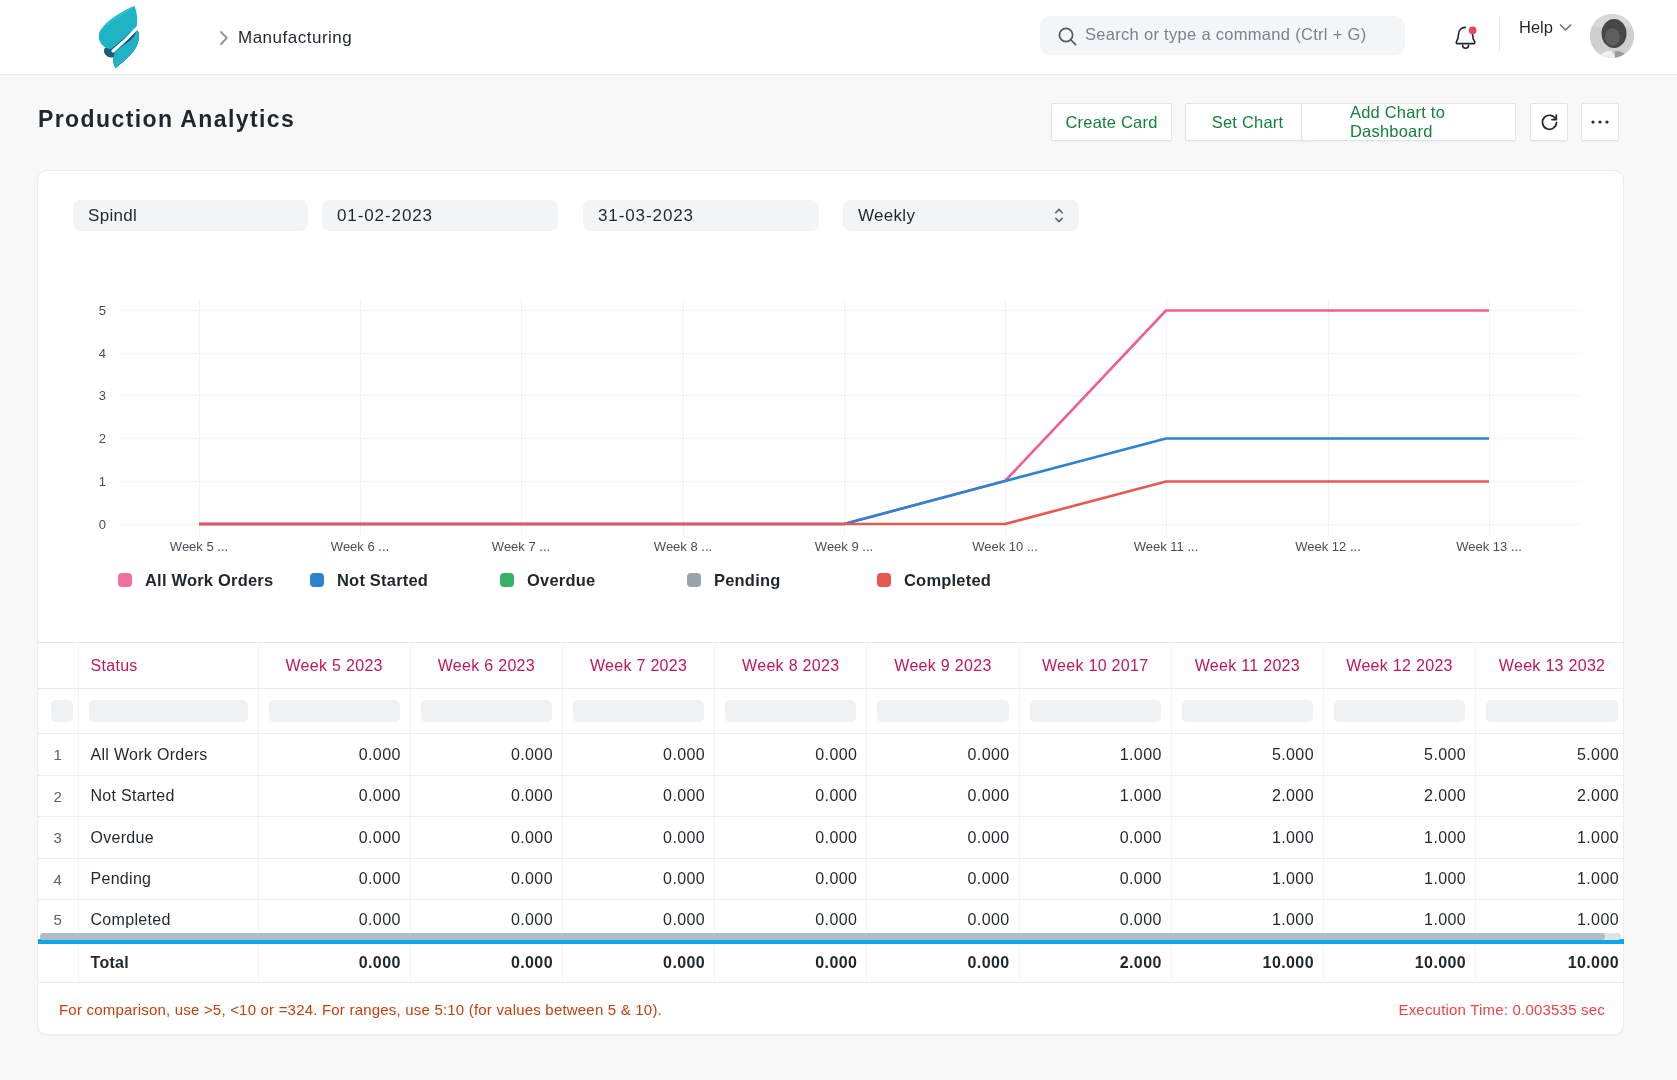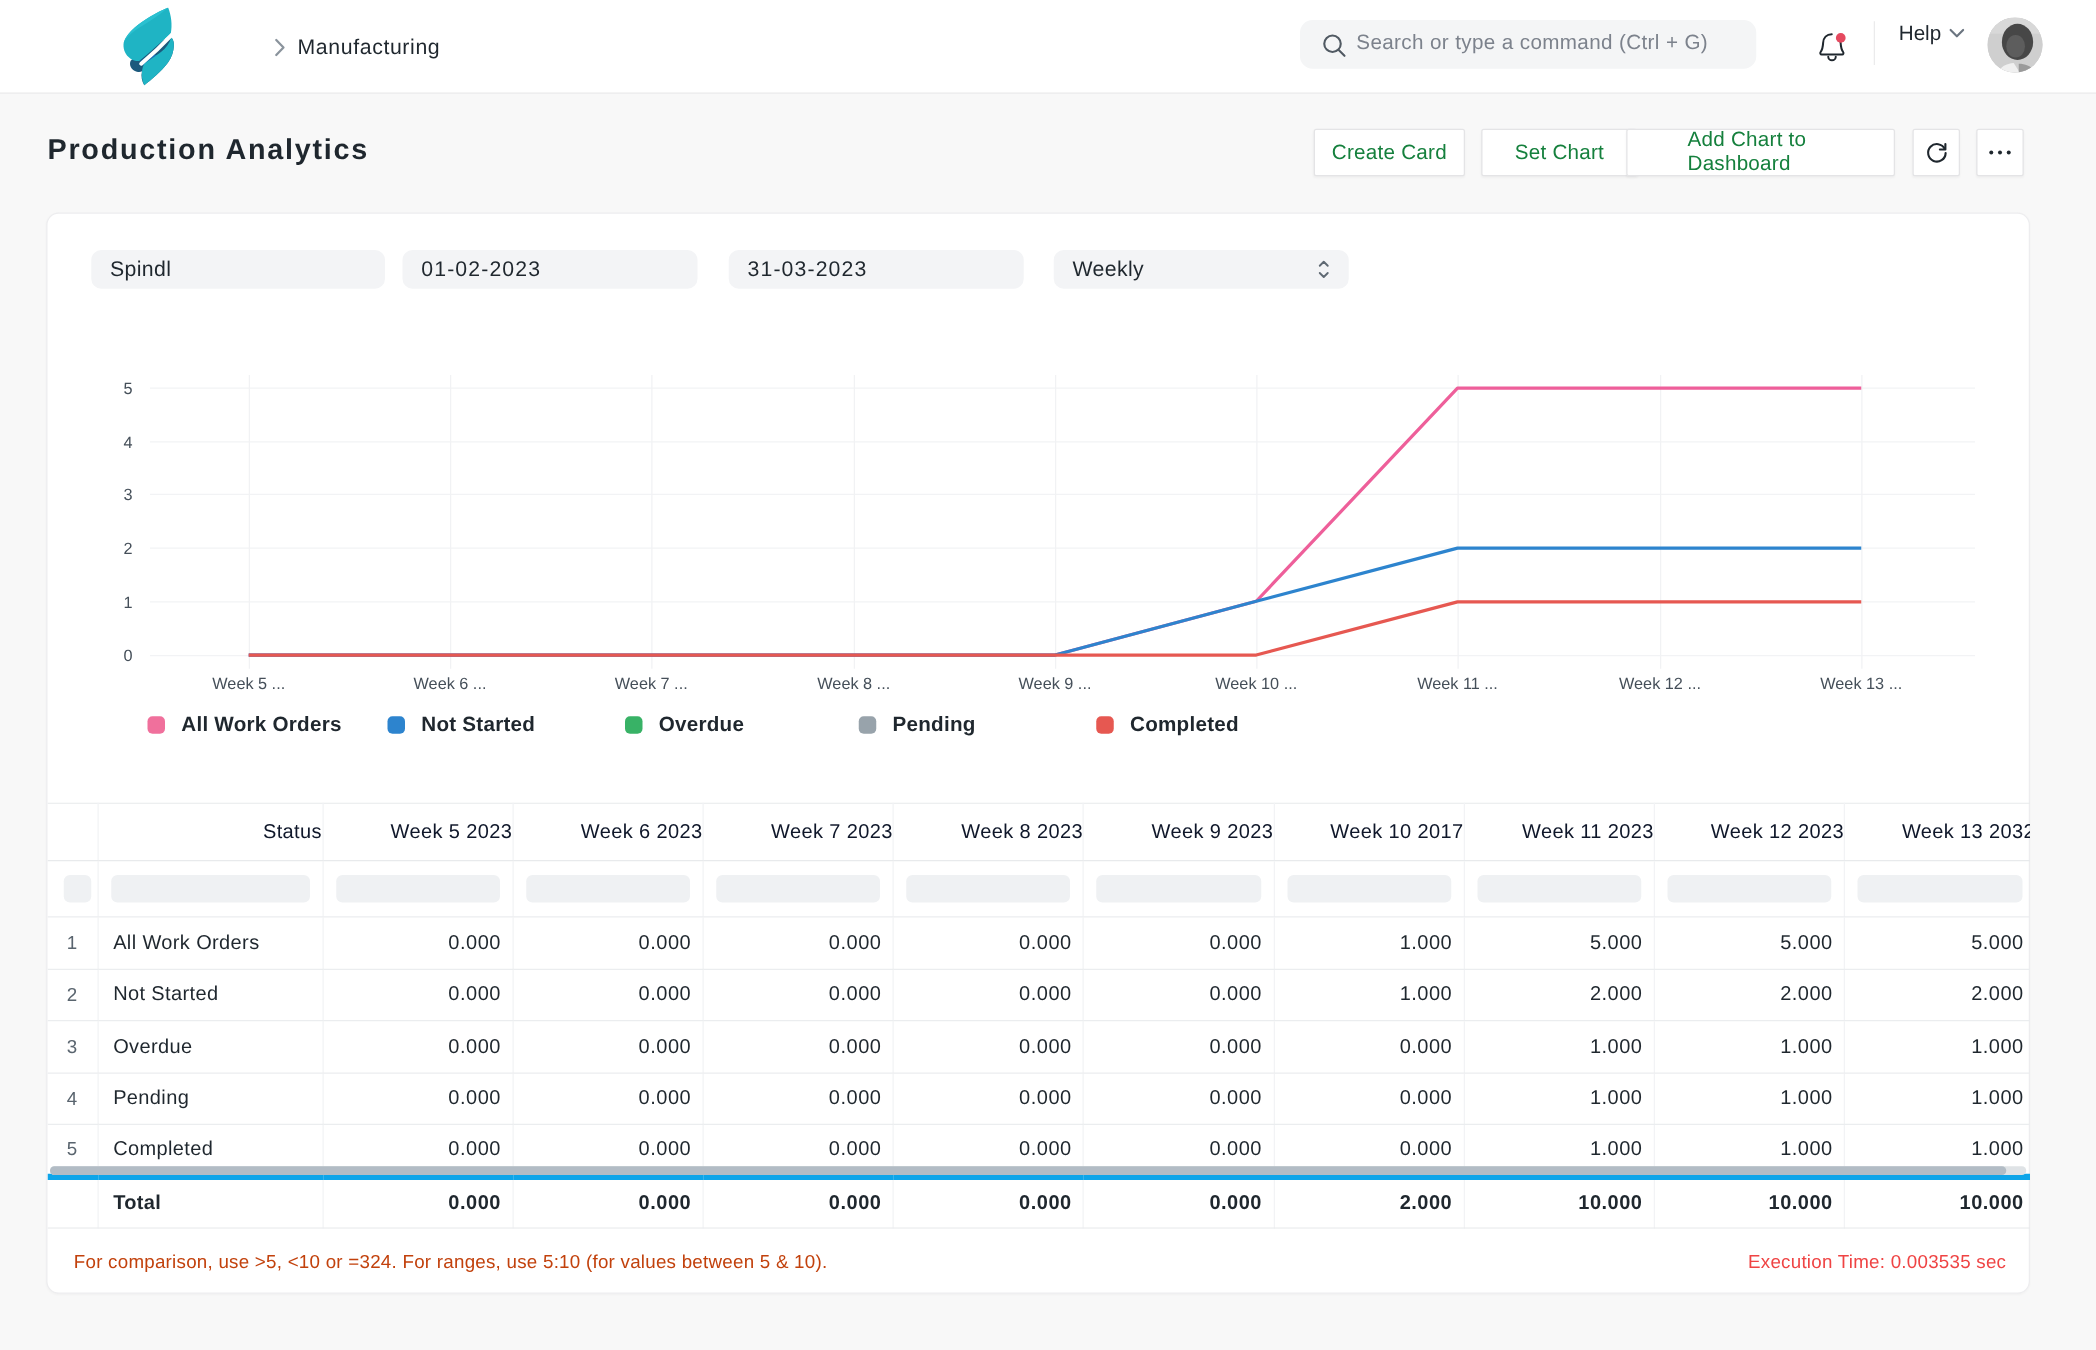--- a/index.html
+++ b/index.html
@@ -305,21 +305,21 @@
 
 <div style="position:absolute; left:40px; top:933px; width:1581px; height:7px; border-radius:4px; background:#dfe3e6;"></div>
 <div style="position:absolute; left:40px; top:933px; width:1565px; height:7px; border-radius:4px; background:#b2bcc5;"></div>
 
 <div style="position:absolute; left:59px; top:1001px; font-size:15px; color:#c2410c; letter-spacing:0.2px;">For comparison, use &gt;5, &lt;10 or =324. For ranges, use 5:10 (for values between 5 &amp; 10).</div>
 <div style="position:absolute; right:72px; top:1001px; font-size:15px; color:#ef4444; letter-spacing:0.2px;">Execution Time: 0.003535 sec</div>
 
 <style>
   #dt td { border-right:1px solid #f2f3f5; border-bottom:1px solid #ebedef; overflow:hidden; white-space:nowrap; }
   #dt td:last-child { border-right:none; }
-  #dt .hrow td { height:46px; border-bottom:1px solid #e8eaec; border-top:1px solid #e8eaec; color:#0f172a;text-align:right; }
+  #dt .hrow td { height:46px; border-bottom:1px solid #e8eaec; border-top:1px solid #e8eaec; color:#be185d; }
   #dt .frow td { height:45px; }
   #dt .tl { padding-left:12px; text-align:left; letter-spacing:0.3px; }
   #dt .tc { text-align:center; }
   #dt .tr { text-align:right; padding-right:9px; letter-spacing:0.4px; }
   #dt .num { color:#59646e; font-size:15px; text-align:center; }
   #dt .trow td { border-bottom:1px solid #e8eaec; border-top:5px solid #0ea5e9; }
   .fb { background:#eff1f3; border-radius:5px; }
 </style>
 
 </body></html>

